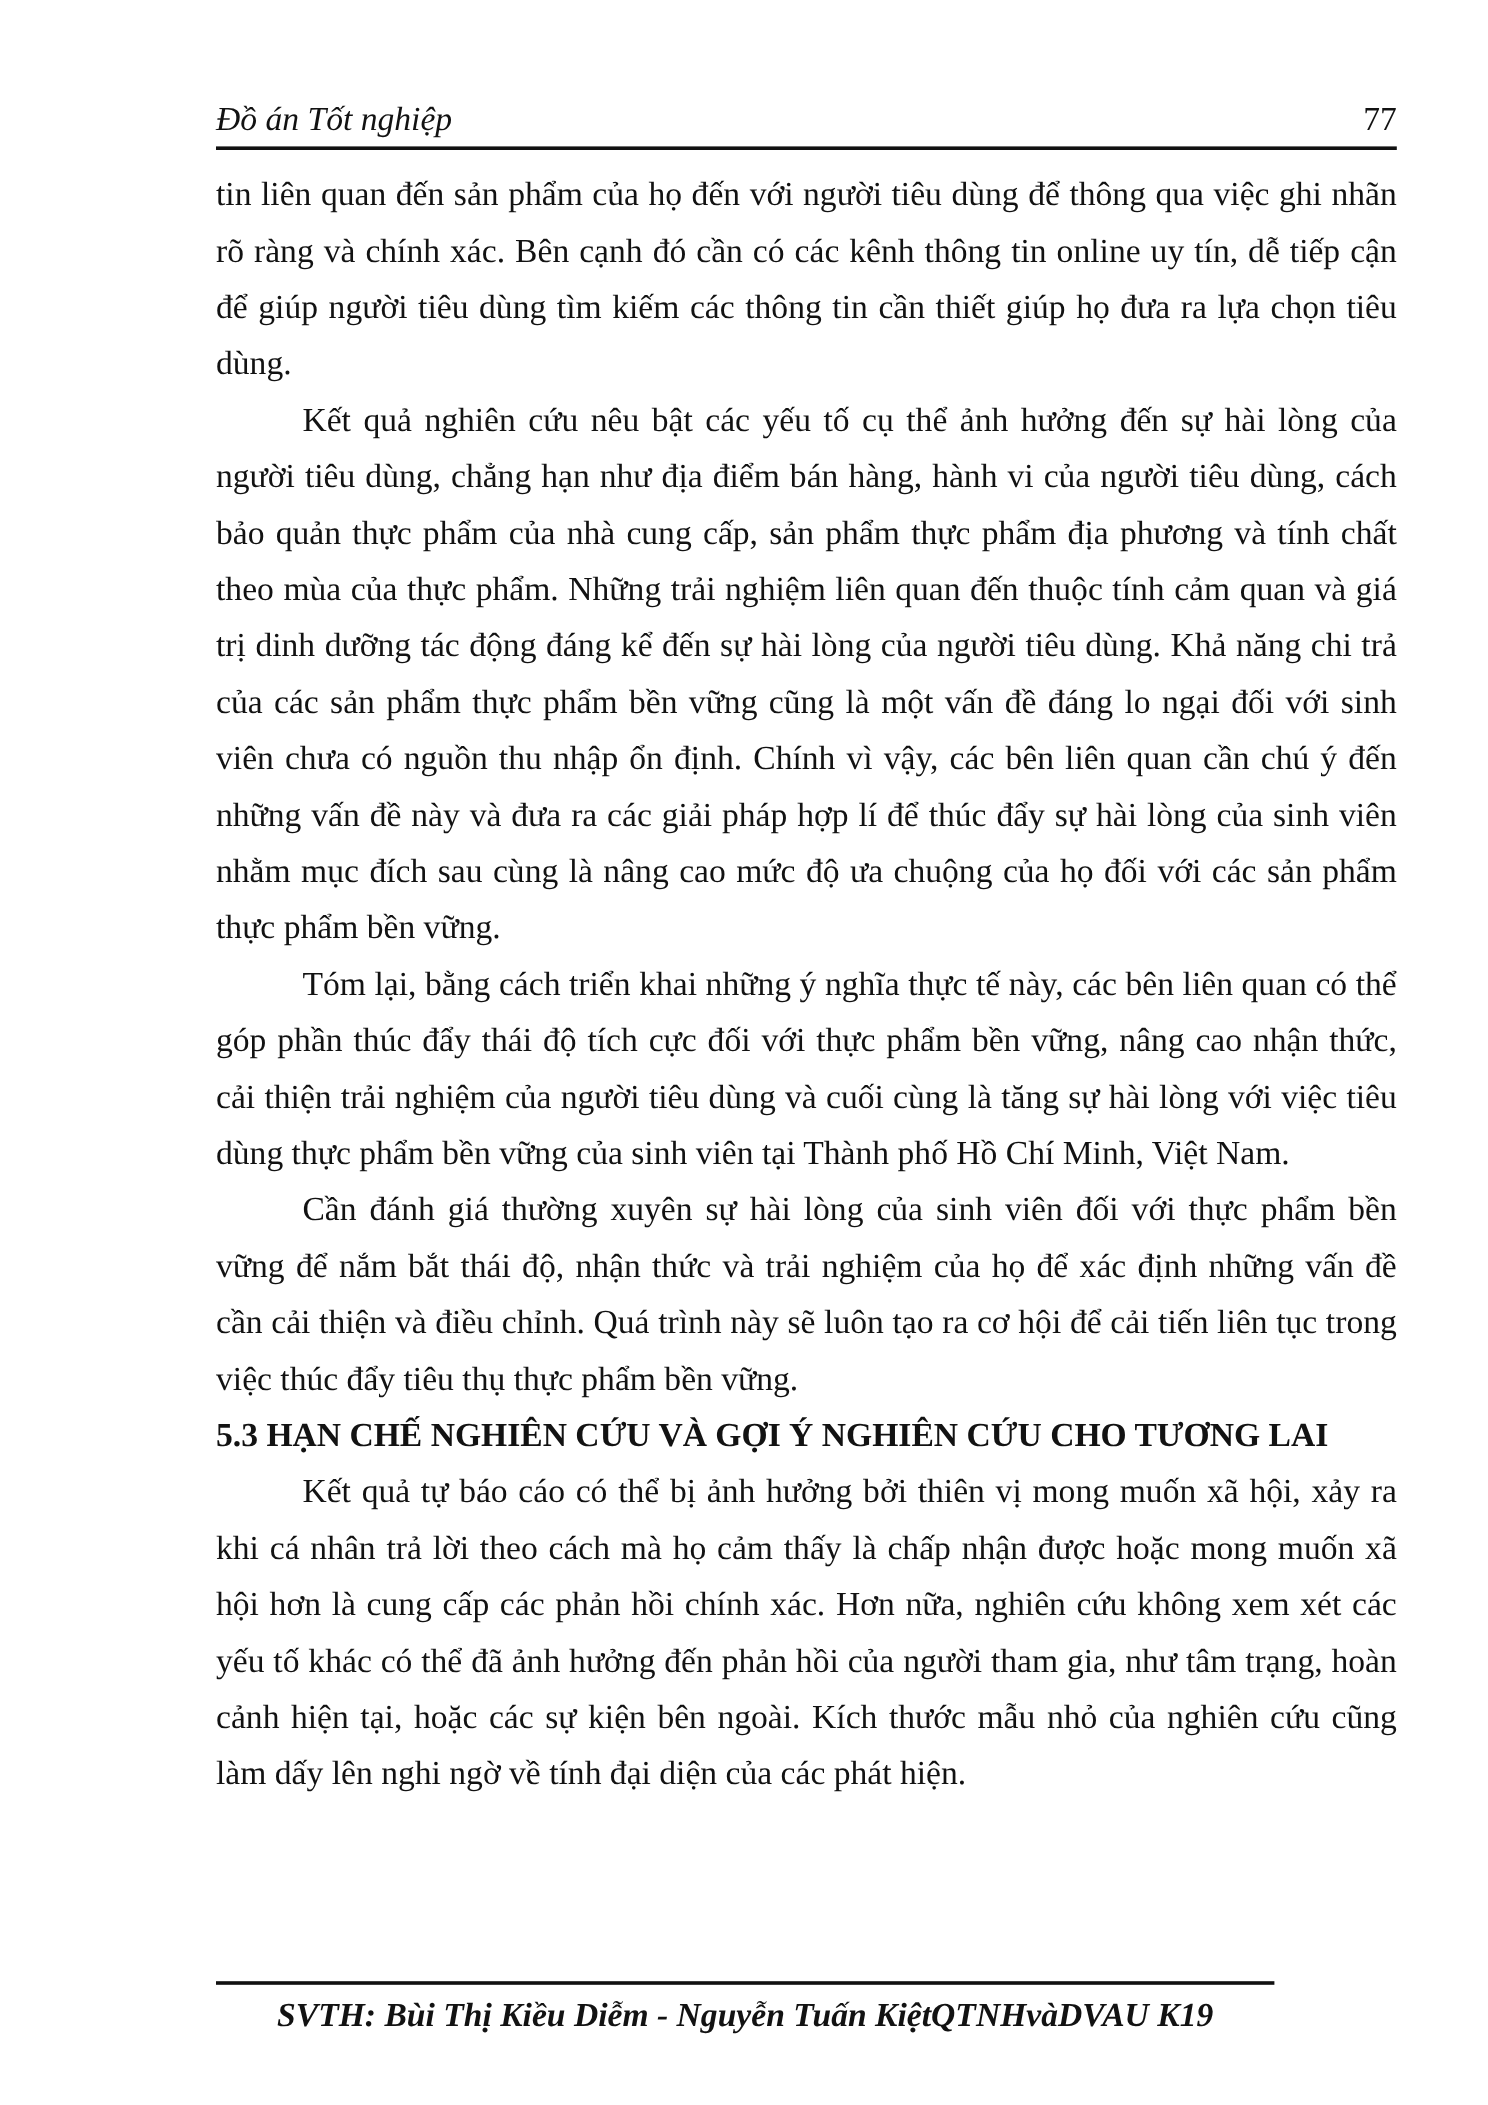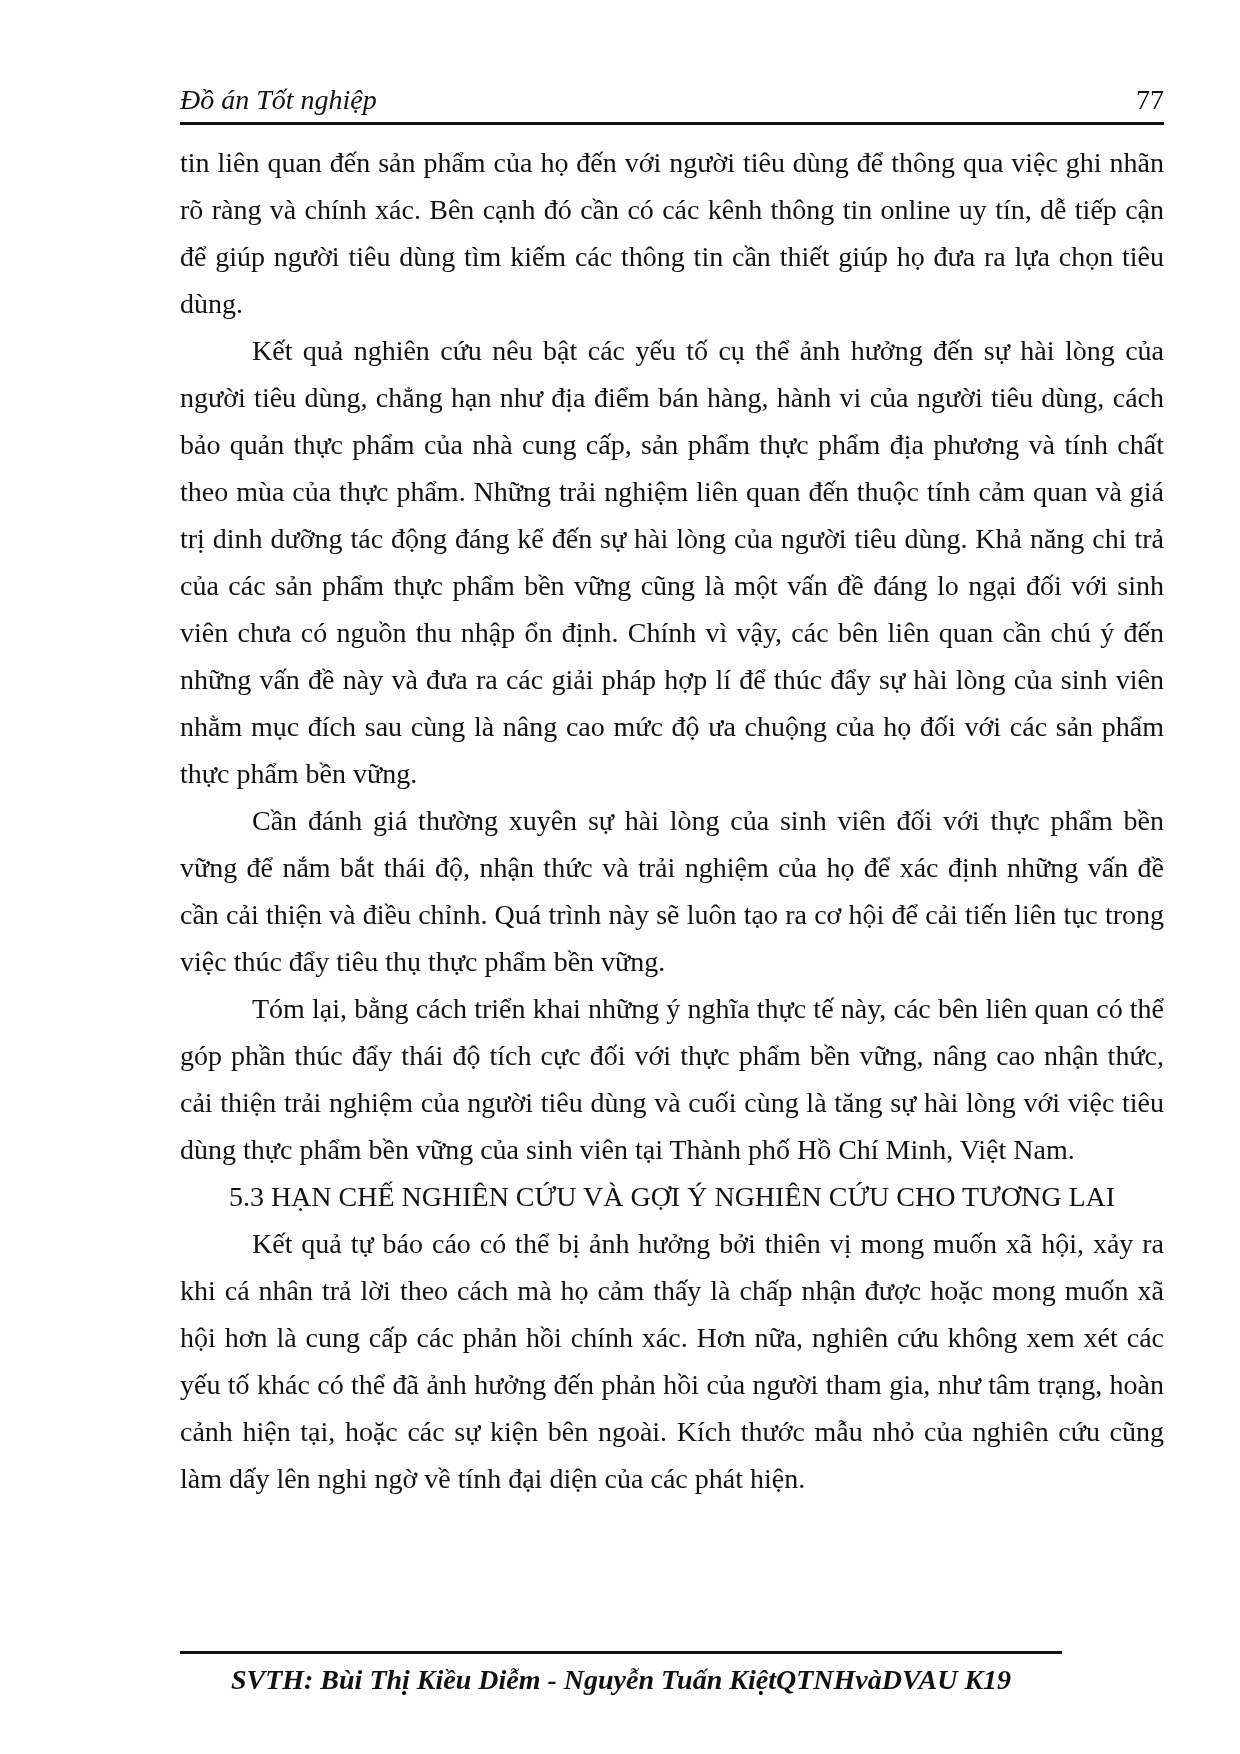--- a/index.html
+++ b/index.html
@@ -44,23 +44,23 @@
     text-indent: 72px;
   }
   .body-text p.no-indent {
     text-indent: 0;
     font-family: Liberation Serif, serif;
   }
   .section-heading {
     margin: 0;
     font-size: 28px;
     line-height: 47px;
-    font-weight: normal;
+    font-weight: bold;
     text-indent: 0;
-    text-align: center;
+    text-align: left;
   }
   .page-footer {
     position: absolute;
     left: 180px;
     right: 178px;
     bottom: 70px;
     border-top: 3px solid #111111;
     padding-top: 10px;
     display: flex;
     justify-content: center;
@@ -76,22 +76,22 @@
 <div class="page">
 
   <div class="page-header">
     <span class="doc-title">Đồ án Tốt nghiệp</span>
     <span class="page-number">77</span>
   </div>
 
   <div class="body-text">
     <p class="no-indent">tin liên quan đến sản phẩm của họ đến với người tiêu dùng để thông qua việc ghi nhãn rõ ràng và chính xác. Bên cạnh đó cần có các kênh thông tin online uy tín, dễ tiếp cận để giúp người tiêu dùng tìm kiếm các thông tin cần thiết giúp họ đưa ra lựa chọn tiêu dùng.</p>
     <p>Kết quả nghiên cứu nêu bật các yếu tố cụ thể ảnh hưởng đến sự hài lòng của người tiêu dùng, chẳng hạn như địa điểm bán hàng, hành vi của người tiêu dùng, cách bảo quản thực phẩm của nhà cung cấp, sản phẩm thực phẩm địa phương và tính chất theo mùa của thực phẩm. Những trải nghiệm liên quan đến thuộc tính cảm quan và giá trị dinh dưỡng tác động đáng kể đến sự hài lòng của người tiêu dùng. Khả năng chi trả của các sản phẩm thực phẩm bền vững cũng là một vấn đề đáng lo ngại đối với sinh viên chưa có nguồn thu nhập ổn định. Chính vì vậy, các bên liên quan cần chú ý đến những vấn đề này và đưa ra các giải pháp hợp lí để thúc đẩy sự hài lòng của sinh viên nhằm mục đích sau cùng là nâng cao mức độ ưa chuộng của họ đối với các sản phẩm thực phẩm bền vững.</p>
+    <p>Tóm lại, bằng cách triển khai những ý nghĩa thực tế này, các bên liên quan có thể góp phần thúc đẩy thái độ tích cực đối với thực phẩm bền vững, nâng cao nhận thức, cải thiện trải nghiệm của người tiêu dùng và cuối cùng là tăng sự hài lòng với việc tiêu dùng thực phẩm bền vững của sinh viên tại Thành phố Hồ Chí Minh, Việt Nam.</p>
     <p>Cần đánh giá thường xuyên sự hài lòng của sinh viên đối với thực phẩm bền vững để nắm bắt thái độ, nhận thức và trải nghiệm của họ để xác định những vấn đề cần cải thiện và điều chỉnh. Quá trình này sẽ luôn tạo ra cơ hội để cải tiến liên tục trong việc thúc đẩy tiêu thụ thực phẩm bền vững.</p>
-    <p>Tóm lại, bằng cách triển khai những ý nghĩa thực tế này, các bên liên quan có thể góp phần thúc đẩy thái độ tích cực đối với thực phẩm bền vững, nâng cao nhận thức, cải thiện trải nghiệm của người tiêu dùng và cuối cùng là tăng sự hài lòng với việc tiêu dùng thực phẩm bền vững của sinh viên tại Thành phố Hồ Chí Minh, Việt Nam.</p>
     <h2 class="section-heading">5.3 HẠN CHẾ NGHIÊN CỨU VÀ GỢI Ý NGHIÊN CỨU CHO TƯƠNG LAI</h2>
     <p>Kết quả tự báo cáo có thể bị ảnh hưởng bởi thiên vị mong muốn xã hội, xảy ra khi cá nhân trả lời theo cách mà họ cảm thấy là chấp nhận được hoặc mong muốn xã hội hơn là cung cấp các phản hồi chính xác. Hơn nữa, nghiên cứu không xem xét các yếu tố khác có thể đã ảnh hưởng đến phản hồi của người tham gia, như tâm trạng, hoàn cảnh hiện tại, hoặc các sự kiện bên ngoài. Kích thước mẫu nhỏ của nghiên cứu cũng làm dấy lên nghi ngờ về tính đại diện của các phát hiện.</p>
   </div>
 
   <div class="page-footer">
     <span>SVTH: Bùi Thị Kiều Diễm - Nguyễn Tuấn Kiệt</span>
     <span>QTNHvàDVAU K19</span>
   </div>
 
 </div>

